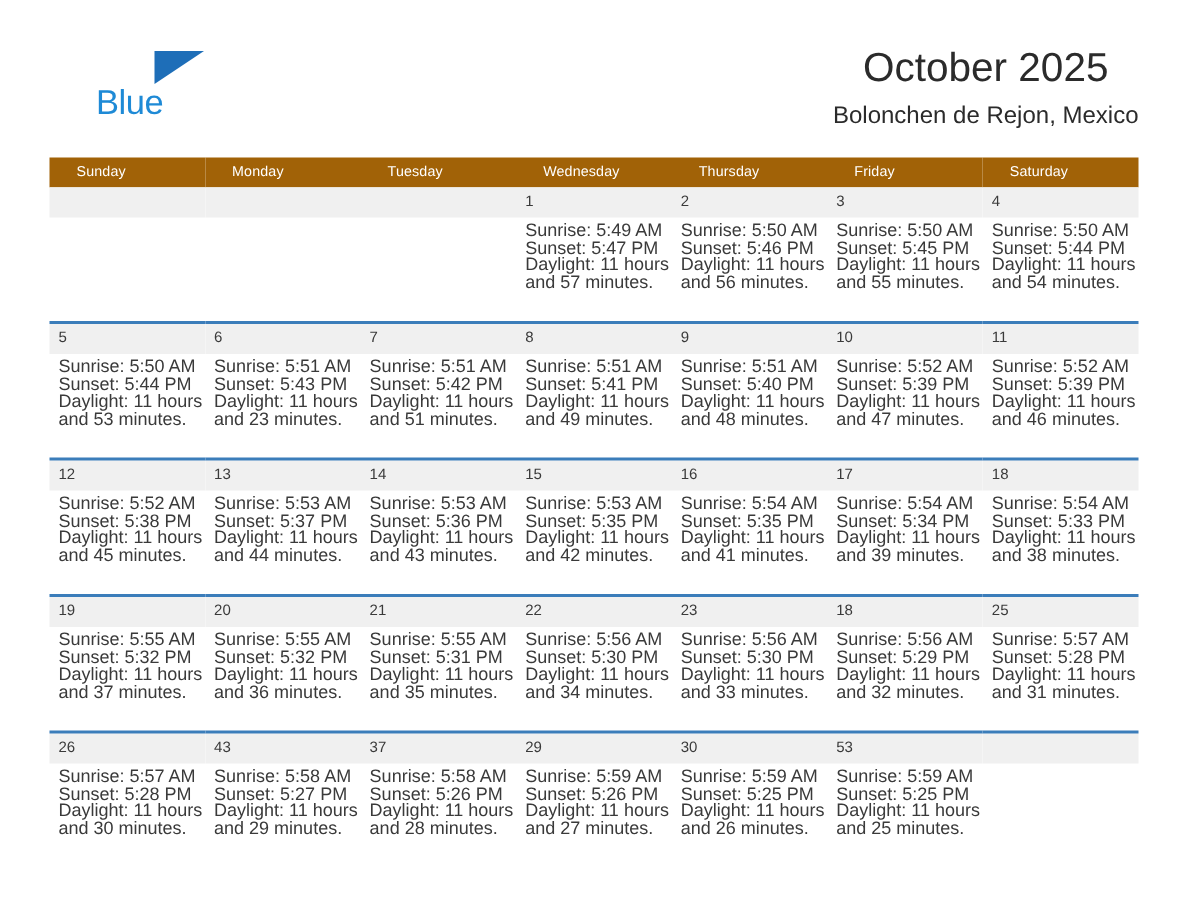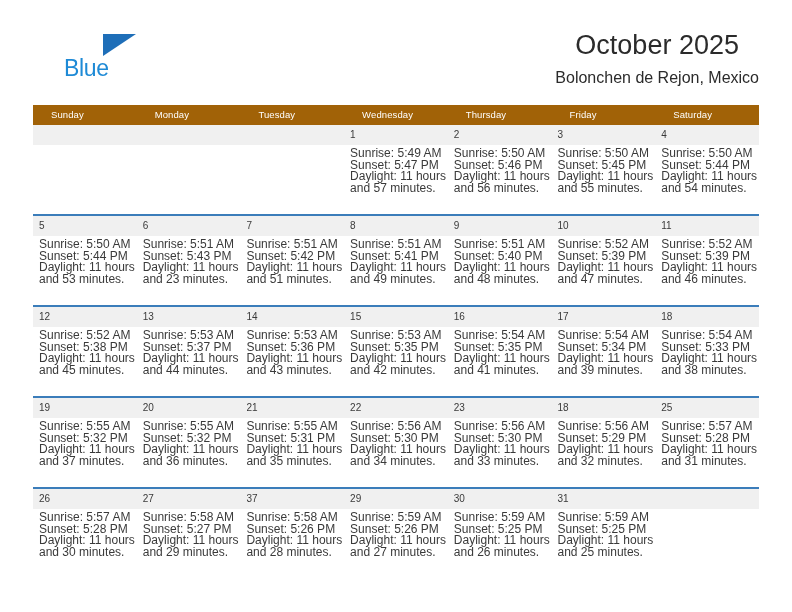--- a/index.html
+++ b/index.html
@@ -435,21 +435,21 @@
           <td class="day-cell">
             <div class="daynum">26</div>
             <div class="cell-body">
               <div>Sunrise: 5:57 AM</div>
               <div>Sunset: 5:28 PM</div>
               <div>Daylight: 11 hours</div>
               <div>and 30 minutes.</div>
             </div>
           </td>
           <td class="day-cell">
-            <div class="daynum">27</div>
+            <div class="daynum">43</div>
             <div class="cell-body">
               <div>Sunrise: 5:58 AM</div>
               <div>Sunset: 5:27 PM</div>
               <div>Daylight: 11 hours</div>
               <div>and 29 minutes.</div>
             </div>
           </td>
           <td class="day-cell">
             <div class="daynum">37</div>
             <div class="cell-body">
@@ -471,21 +471,21 @@
           <td class="day-cell">
             <div class="daynum">30</div>
             <div class="cell-body">
               <div>Sunrise: 5:59 AM</div>
               <div>Sunset: 5:25 PM</div>
               <div>Daylight: 11 hours</div>
               <div>and 26 minutes.</div>
             </div>
           </td>
           <td class="day-cell">
-            <div class="daynum">31</div>
+            <div class="daynum">53</div>
             <div class="cell-body">
               <div>Sunrise: 5:59 AM</div>
               <div>Sunset: 5:25 PM</div>
               <div>Daylight: 11 hours</div>
               <div>and 25 minutes.</div>
             </div>
           </td>
           <td class="day-cell blank">
             <div class="daynum empty"></div>
             <div class="cell-body">

